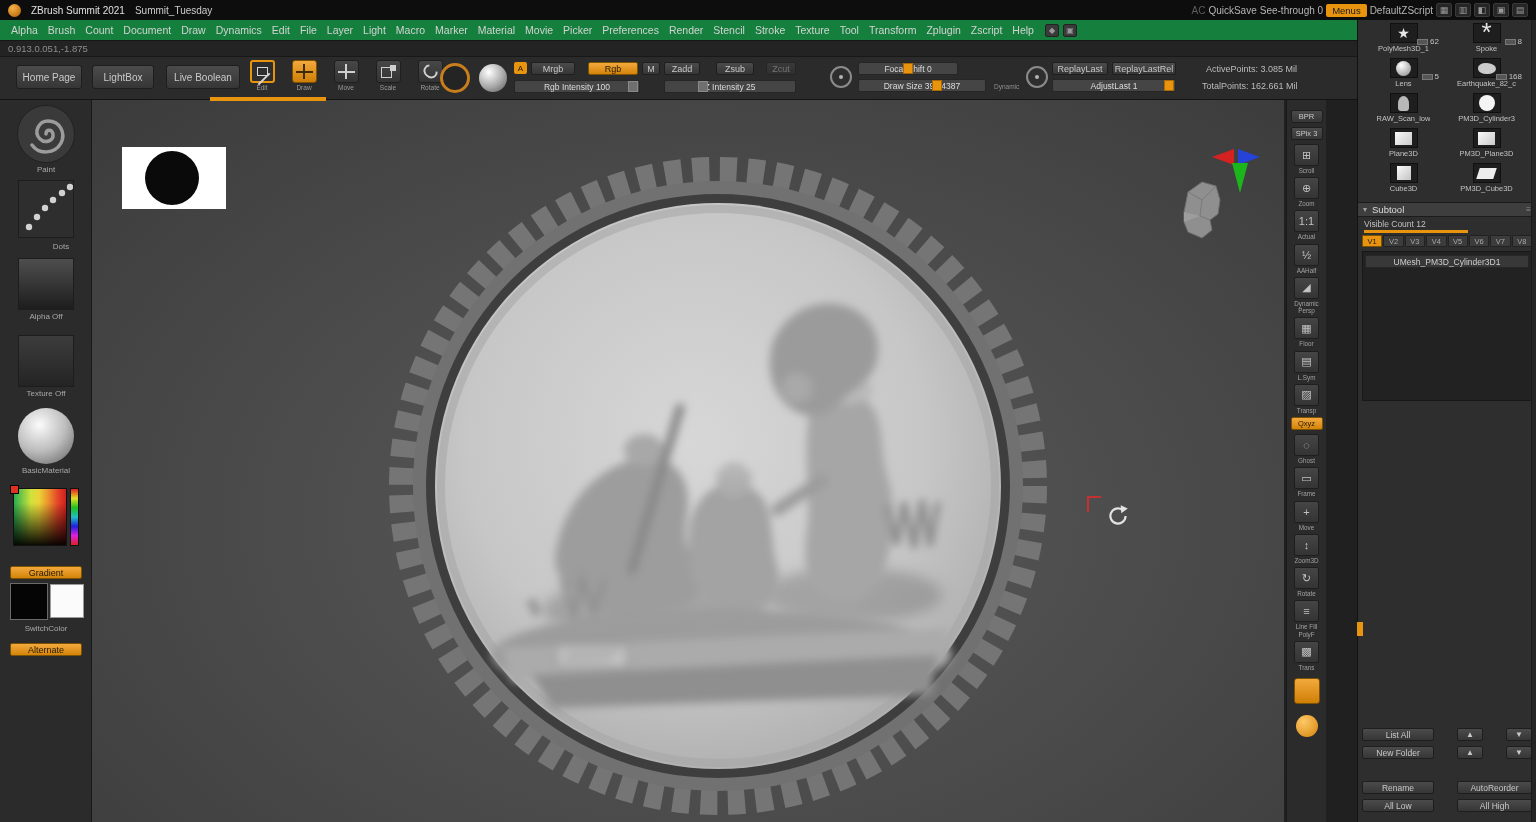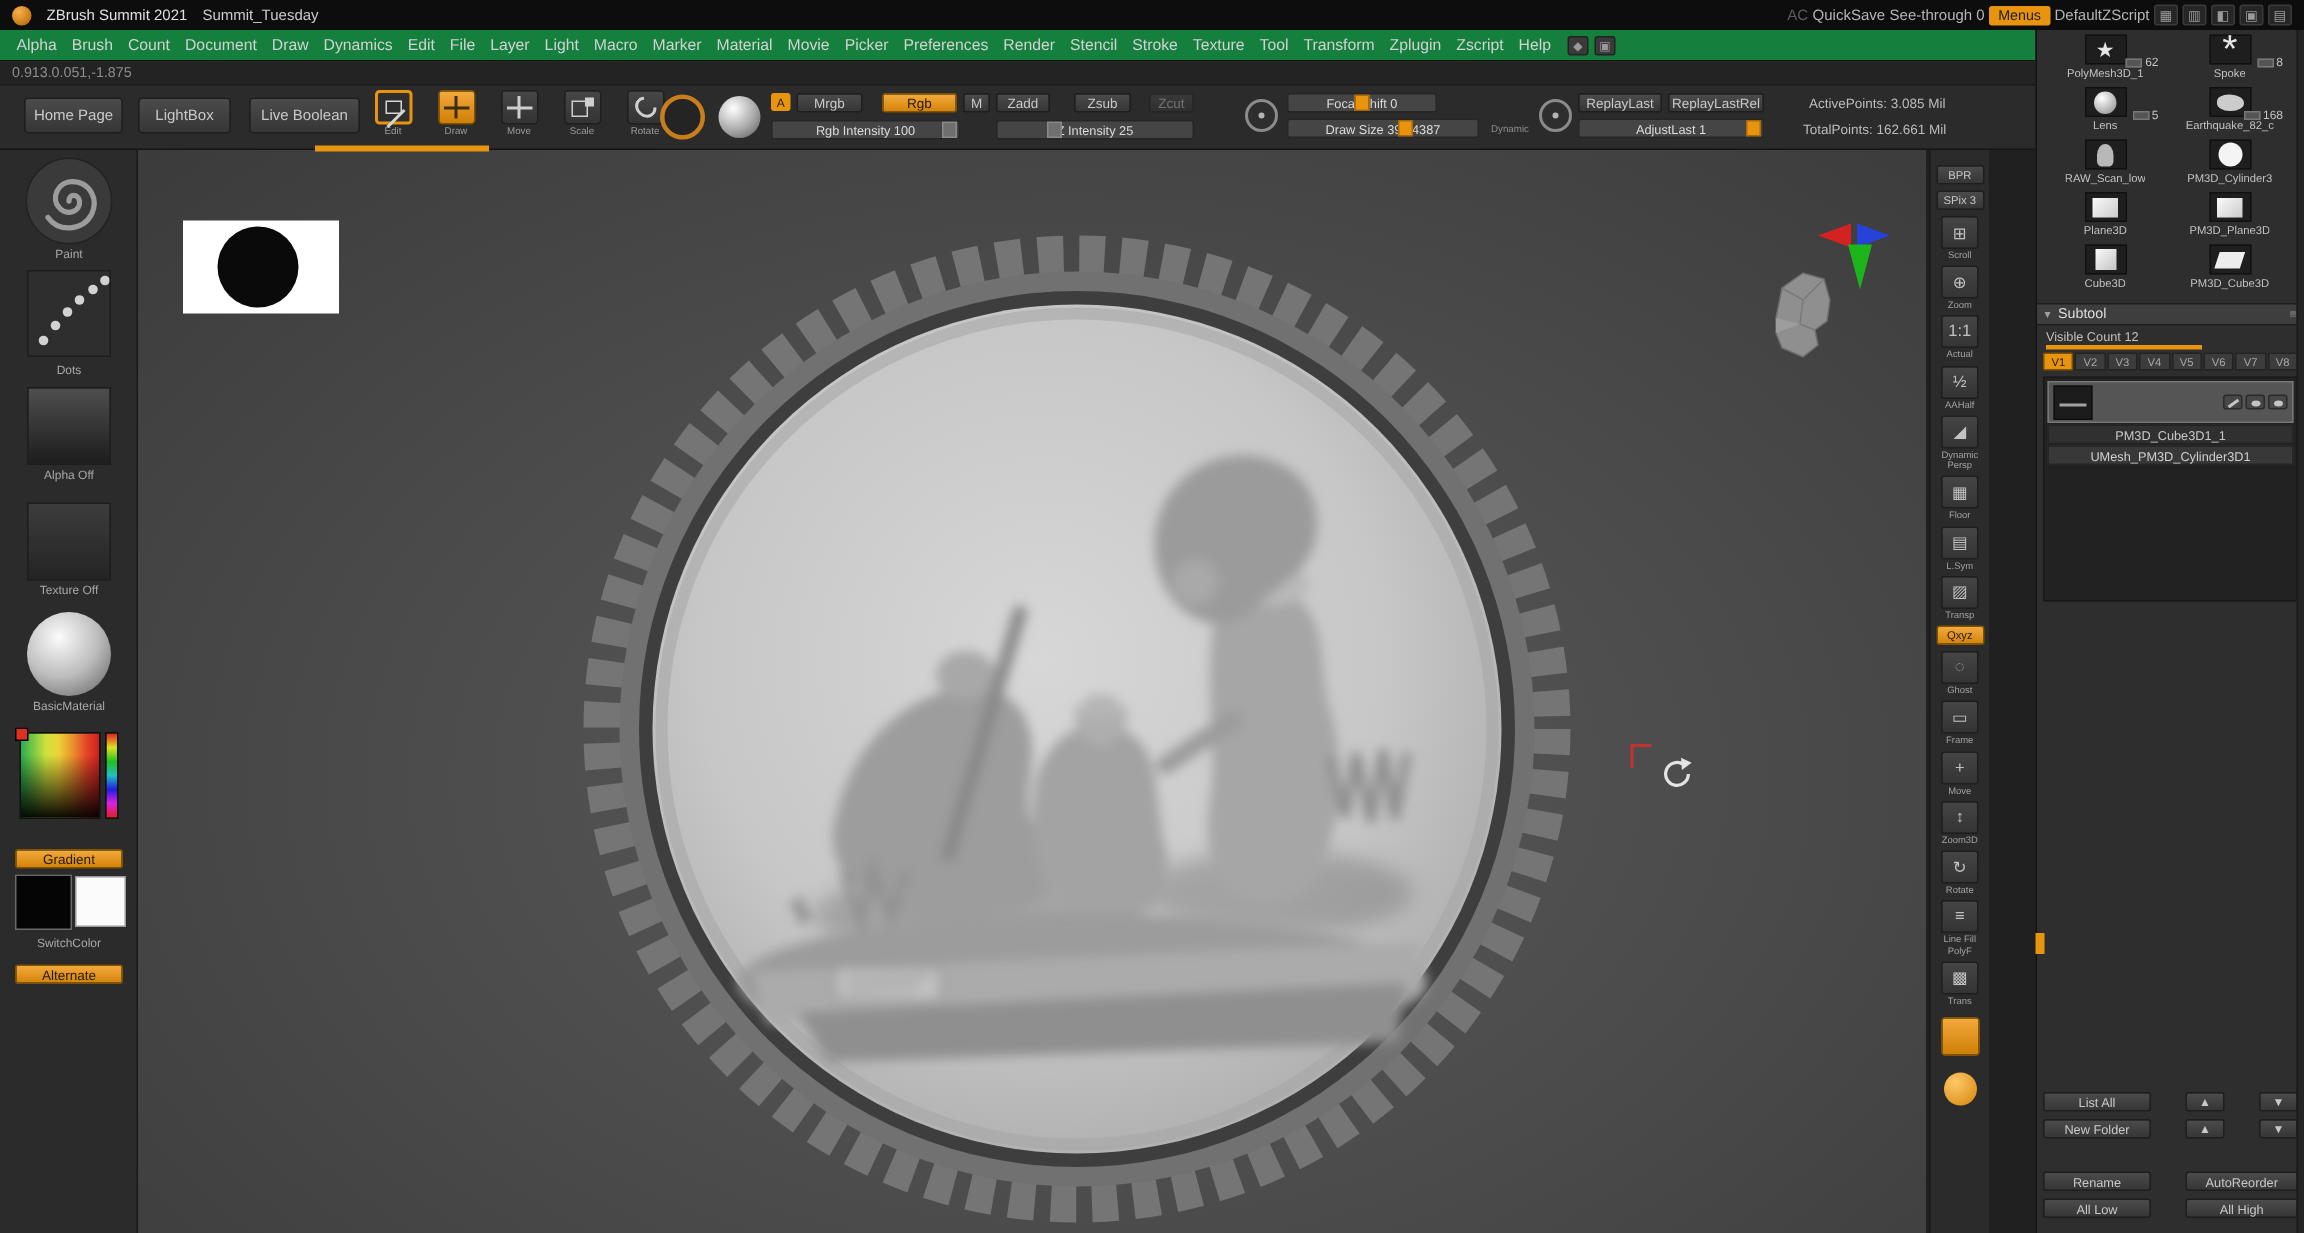--- a/index.html
+++ b/index.html
@@ -314,21 +314,21 @@
     <div class="ls-square" style="top:80px;height:58px;background:#2e2e2e;">
       <svg width="54" height="56" viewBox="0 0 54 56">
         <circle cx="10" cy="46" r="3.2" fill="#d2d2d2"></circle>
           <circle cx="18" cy="36" r="3.2" fill="#d2d2d2"></circle>
         <circle cx="26" cy="27" r="3.2" fill="#d2d2d2"></circle>
           <circle cx="34" cy="19" r="3.2" fill="#d2d2d2"></circle>
         <circle cx="43" cy="12" r="3.2" fill="#d2d2d2"></circle>
           <circle cx="51" cy="6" r="3.2" fill="#d2d2d2"></circle>
       </svg>
     </div>
-    <div class="ls-label" style="top:142px;">Dots</div>
+    <div class="ls-label" style="top:142px;margin-left:15px;">Dots</div>
 
     <div class="ls-square alpha-sq" style="top:158px;"></div>
     <div class="ls-label" style="top:212px;">Alpha Off</div>
 
     <div class="ls-square tex-sq" style="top:235px;"></div>
     <div class="ls-label" style="top:289px;">Texture Off</div>
 
     <div class="ls-sphere" style="top:308px;"></div>
     <div class="ls-label" style="top:366px;">BasicMaterial</div>
 
@@ -569,31 +569,20 @@
         <span class="vtab">V2</span>
         <span class="vtab">V3</span>
         <span class="vtab">V4</span>
         <span class="vtab">V5</span>
         <span class="vtab">V6</span>
         <span class="vtab">V7</span>
         <span class="vtab">V8</span>
       </div>
 
     <div class="st-list">
-        <div class="st-item sel">
-          <div class="st-thumbrow">
-            <div class="st-thumb line"></div>
-            <div class="st-icons">
-              <span class="st-ic pen"></span>
-              <span class="st-ic eye"></span>
-              <span class="st-ic eye"></span>
-            </div>
-          </div>
-          <div class="st-name">PM3D_Cube3D1_1</div>
-        </div>
         <div class="st-folder">UMesh_PM3D_Cylinder3D1</div>
       </div>
 
     <div class="st-buttons">
       <div class="st-btnrow">
         <div class="pbtn wide">List All</div>
         <div class="pbtn sq">▲</div>
         <div class="pbtn sq">▼</div>
       </div>
       <div class="st-btnrow">

